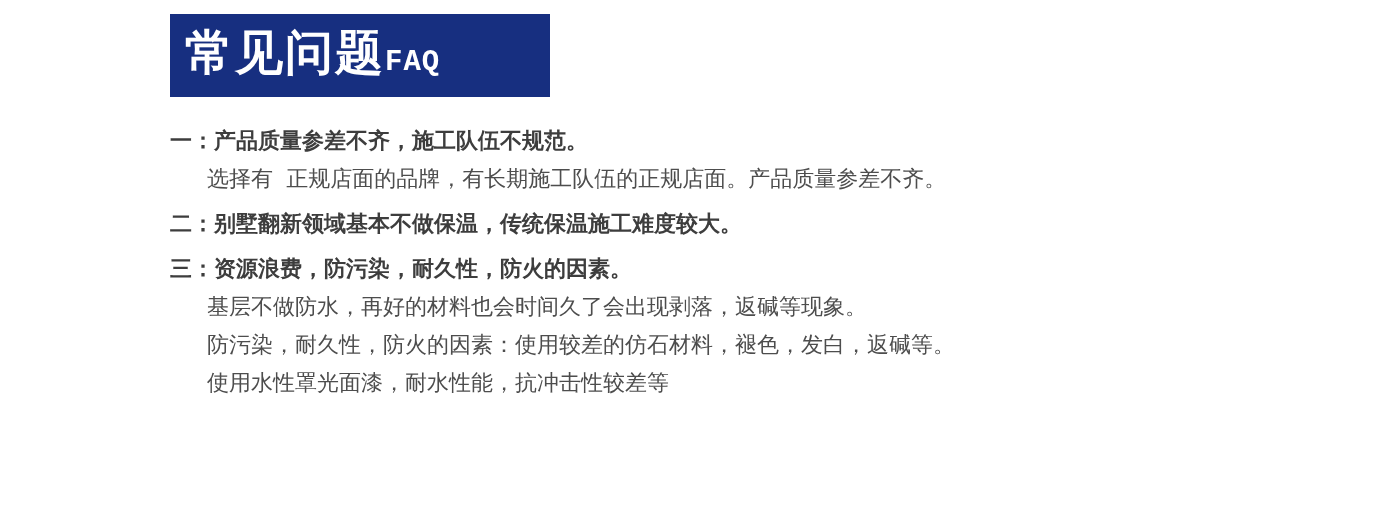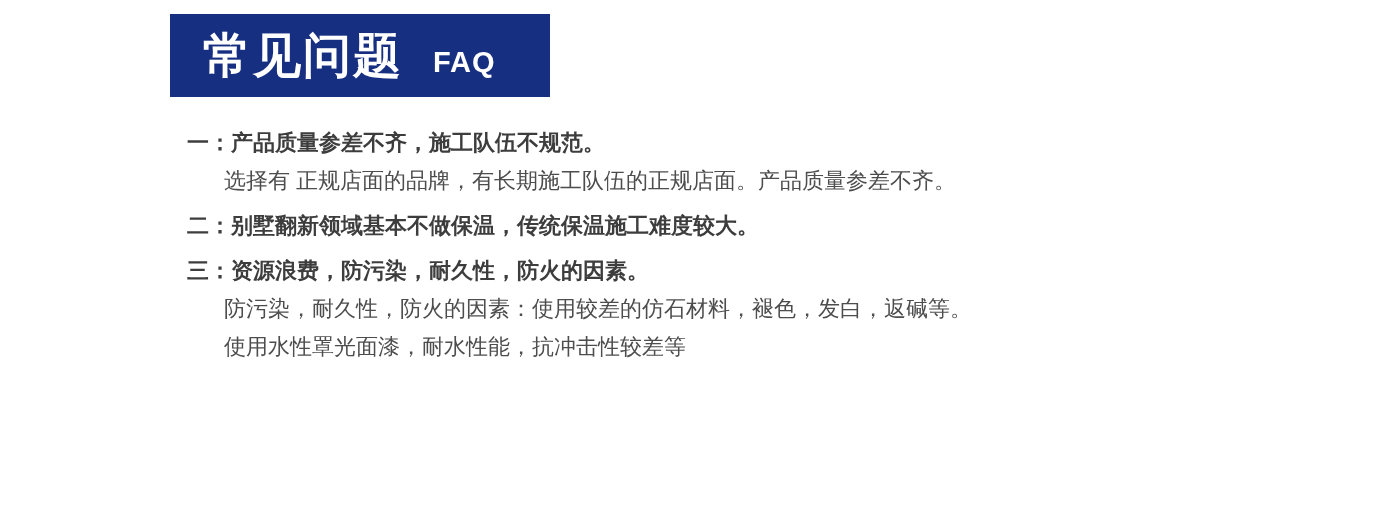--- a/index.html
+++ b/index.html
@@ -18,44 +18,45 @@
   .header-box {
     position: absolute;
     left: 170px;
     top: 14px;
     width: 380px;
     height: 83px;
     box-sizing: border-box;
     background: #172f80;
     display: flex;
     align-items: center;
-    padding-left: 33px;
+    padding-left: 15px;
+    font-family: Liberation Mono, monospace;
   }
   .title-cn {
     font-size: 48px;
     font-weight: bold;
     color: #ffffff;
     letter-spacing: 2px;
     line-height: 1;
   }
   .title-en {
     font-size: 29px;
     font-weight: bold;
     color: #ffffff;
-    margin-left: 30px;
     position: relative;
     top: 7px;
     letter-spacing: 1px;
     line-height: 1;
   }
   .content {
     position: absolute;
-    left: 187px;
+    left: 170px;
     top: 124px;
     width: 1100px;
+    font-family: Liberation Mono, monospace;
   }
   .faq-item + .faq-item {
     margin-top: 7px;
   }
   .faq-question {
     font-size: 22px;
     font-weight: bold;
     color: #3d3d3d;
     line-height: 38px;
     white-space: nowrap;
@@ -88,18 +89,19 @@
         </div>
   </div>
 
   <div class="faq-item">
     <div class="faq-question"><span class="faq-num">二：</span><span class="faq-q-text">别墅翻新领域基本不做保温，传统保温施工难度较大。</span></div>
   </div>
 
   <div class="faq-item">
     <div class="faq-question"><span class="faq-num">三：</span><span class="faq-q-text">资源浪费，防污染，耐久性，防火的因素。</span></div>
     <div class="faq-answers">
+          <div class="faq-answer-line">基层不做防水，再好的材料也会时间久了会出现剥落，返碱等现象。</div>
           <div class="faq-answer-line">防污染，耐久性，防火的因素：使用较差的仿石材料，褪色，发白，返碱等。</div>
           <div class="faq-answer-line">使用水性罩光面漆，耐水性能，抗冲击性较差等</div>
         </div>
   </div>
 </div>
 </div>
 
 </body></html>

